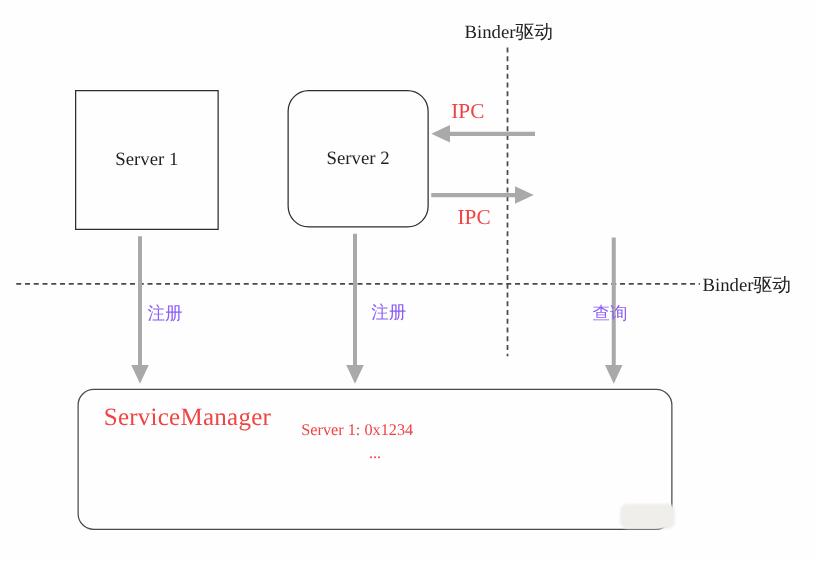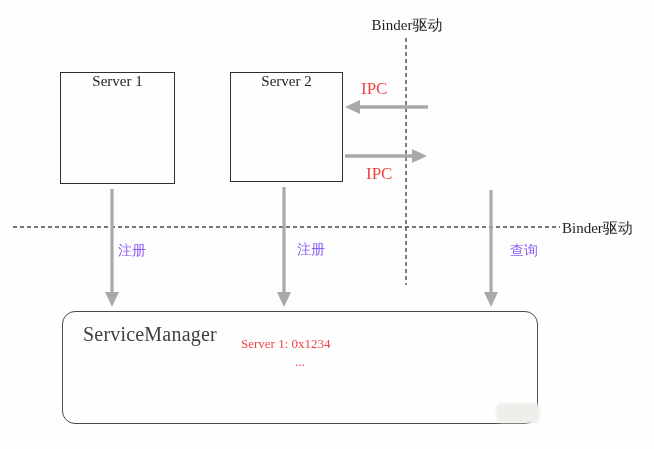--- a/index.html
+++ b/index.html
@@ -24,44 +24,44 @@
   .lbl{position:absolute;white-space:nowrap;color:var(--ink);}
   .lbl-binder{font-size:15px;}
   .lbl-top-binder{left:367px;top:16px;width:80px;text-align:center;}
   .lbl-right-binder{left:562px;top:219px;}
   .lbl-ipc{font-size:17px;color:#ef4444;}
   .lbl-ipc-top{left:361px;top:79px;}
   .lbl-ipc-bottom{left:366px;top:164px;}
   .lbl-cjk{font-size:14px;color:#8b5cf6;}
   .lbl-register-1{left:118px;top:242px;}
   .lbl-register-2{left:297px;top:241px;}
-  .lbl-query{left:510px;top:242px;}
+  .lbl-query{left:474px;top:242px;}
 
   .node{
     position:absolute;
-    display:flex;justify-content:center;
+    display:flex;align-items:center;justify-content:center;
     background:var(--bg);
     font-size:15px;
   }
   .server-box{border:1.5px solid var(--border-dark);}
   .server-1{left:60px;top:72px;width:115px;height:112px;}
-  .server-2{left:230px;top:72px;width:113px;height:110px;}
+  .server-2{left:230px;top:72px;width:113px;height:110px;border-radius:17px;}
   .client-circle{
     left:432px;top:68px;width:116px;height:118px;
     border:1.5px solid #383838;border-radius:50%;
   }
 
   .sm-box{
     position:absolute;left:62px;top:311px;width:476px;height:113px;
     border:1.5px solid var(--border-mid);border-radius:13px;
     background:var(--bg);
   }
   .sm-title{
     position:absolute;left:20px;top:11px;
-    font-size:20px;letter-spacing:0.2px;color:#404040;text-align:right;
+    font-size:20px;letter-spacing:0.2px;color:#ef4444;text-align:right;
   }
   .sm-entries{
     position:absolute;left:178px;top:23px;width:118px;
     font-size:13px;line-height:18px;color:#ef4444;
   }
   .sm-entry-more{text-align:center;}
   .sm-watermark{
     position:absolute;left:433px;top:91px;width:44px;height:20px;
     background:#f0eeeb;border-radius:6px;filter:blur(1px);
   }

